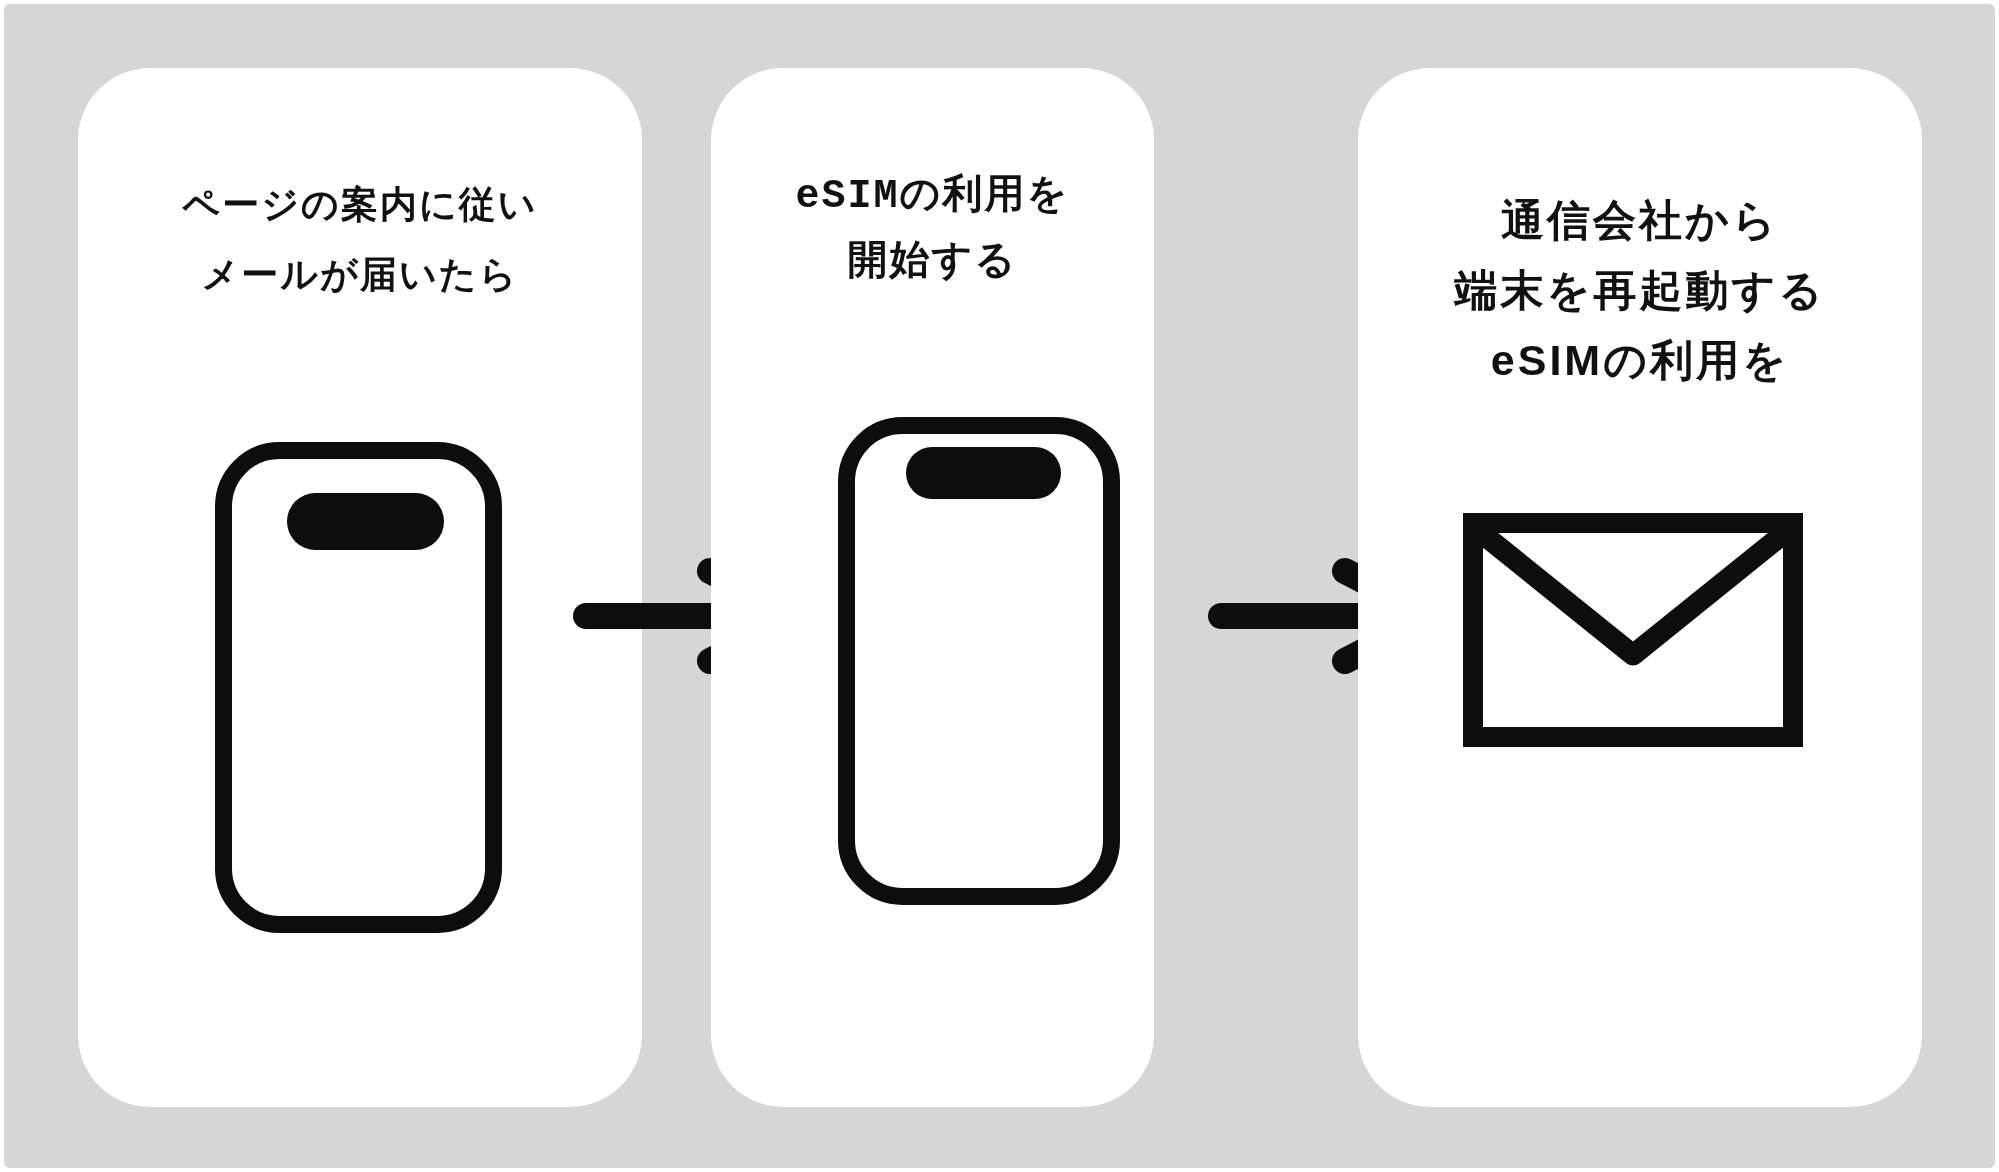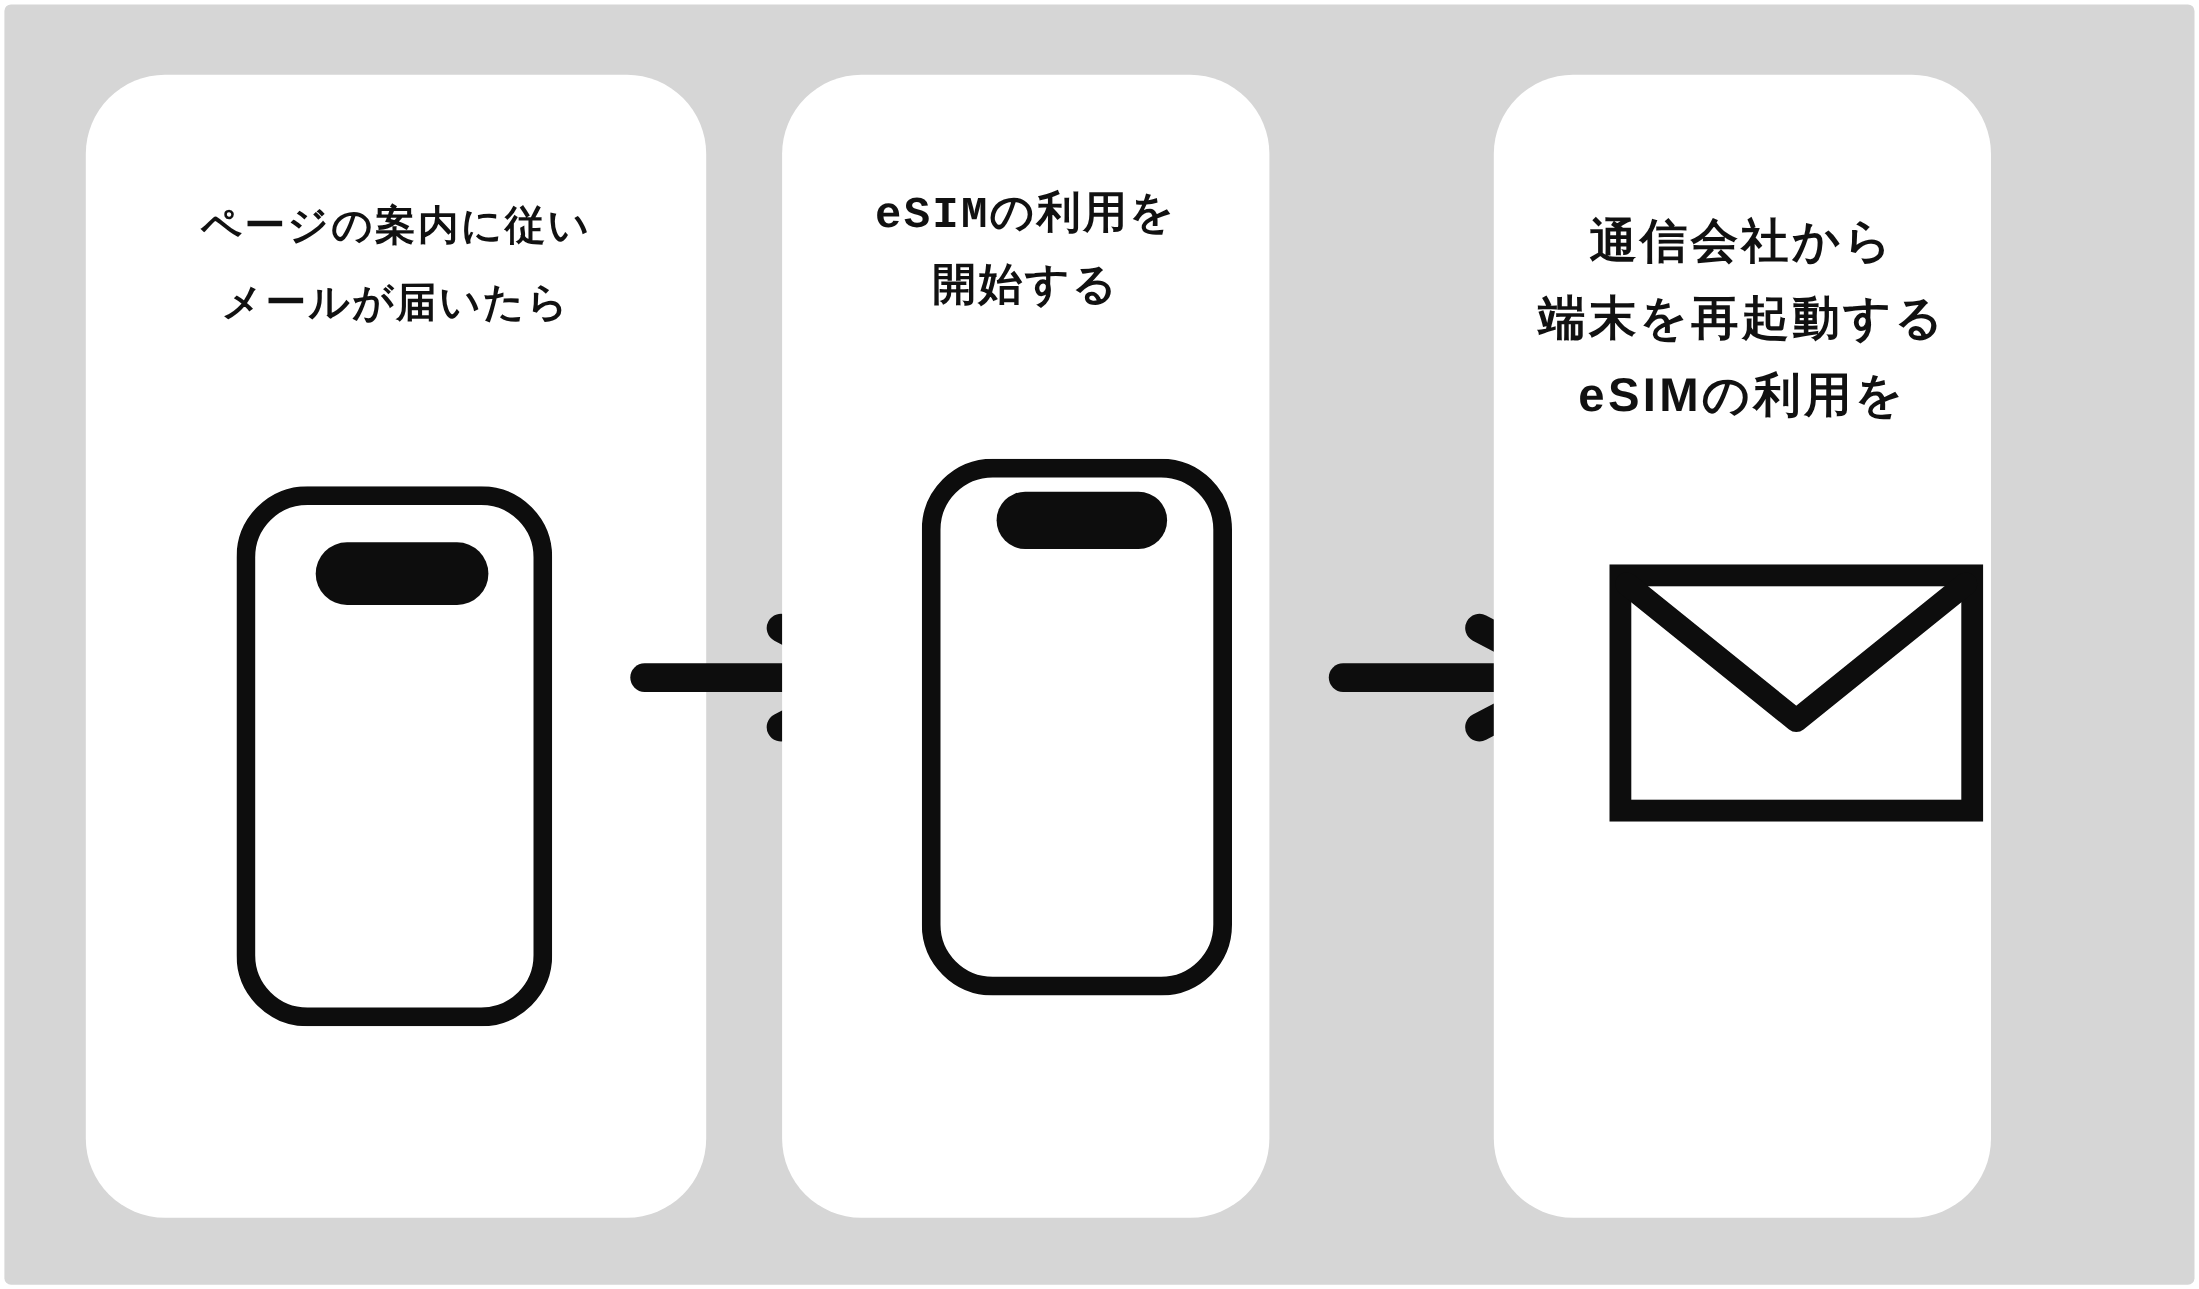--- a/index.html
+++ b/index.html
@@ -23,21 +23,21 @@
   }
   .card {
     position: absolute;
     top: 68px;
     height: 1039px;
     background: #ffffff;
     border-radius: 72px;
   }
   .card-1 { left: 78px;   width: 564px; }
   .card-2 { left: 711px;  width: 443px; font-family: Liberation Mono, monospace; }
-  .card-3 { left: 1358px; width: 452px; }
+  .card-3 { left: 1358px; width: 564px; }
 
   .card-text {
     position: absolute;
     left: 0; right: 0;
     text-align: center;
     color: #111111;
     font-weight: 700;
   }
   .card-1 .card-text { top: 102px;  font-size: 37px; line-height: 70px; letter-spacing: 2px; }
   .card-2 .card-text { top: 96px;  font-size: 40px; line-height: 66px; letter-spacing: 2px; }

